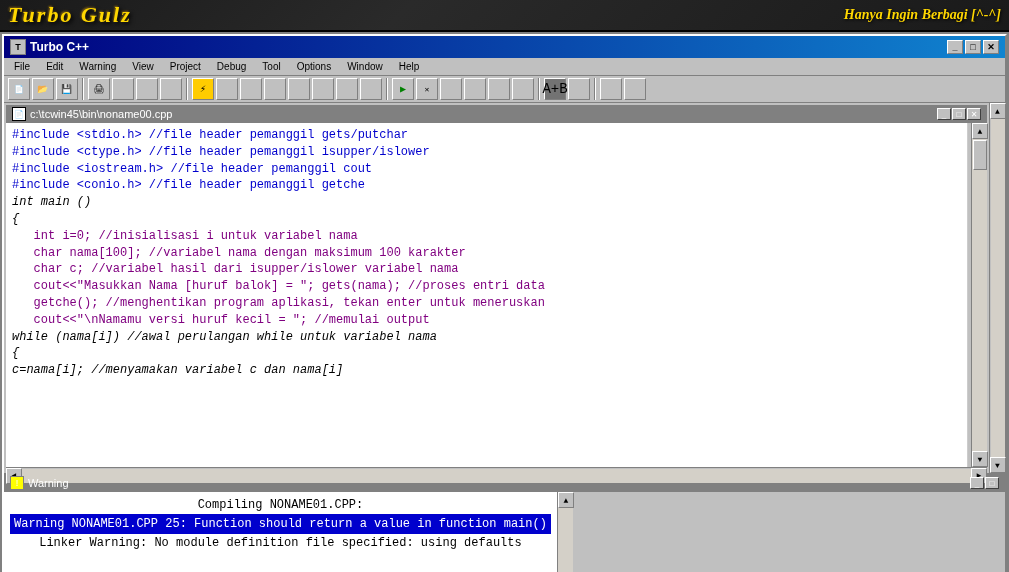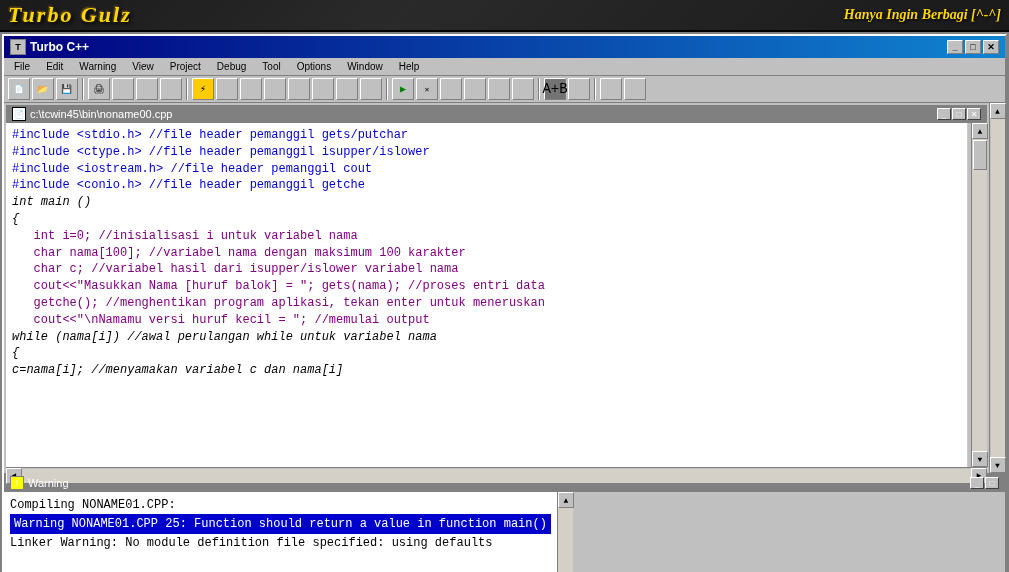--- a/index.html
+++ b/index.html
@@ -314,21 +314,21 @@
       gap: 1px;
     }
     .message-content {
       background: white;
       padding: 4px 6px;
       height: 100px;
       overflow: hidden;
       font-family: 'Courier New', monospace;
       font-size: 12px;
     }
-    .message-line { line-height: 1.5; color: #000; }
+    .message-line { line-height: 1.5; color: #000; text-align: center; }
     .message-warning { background: #0000CD; color: white; padding: 1px 4px; display: inline-block; width: 100%; }
 
     .outer-wrapper {
       position: relative;
       width: 1009px;
       height: 572px;
       overflow: hidden;
     }
 
     .right-scrollbar {

